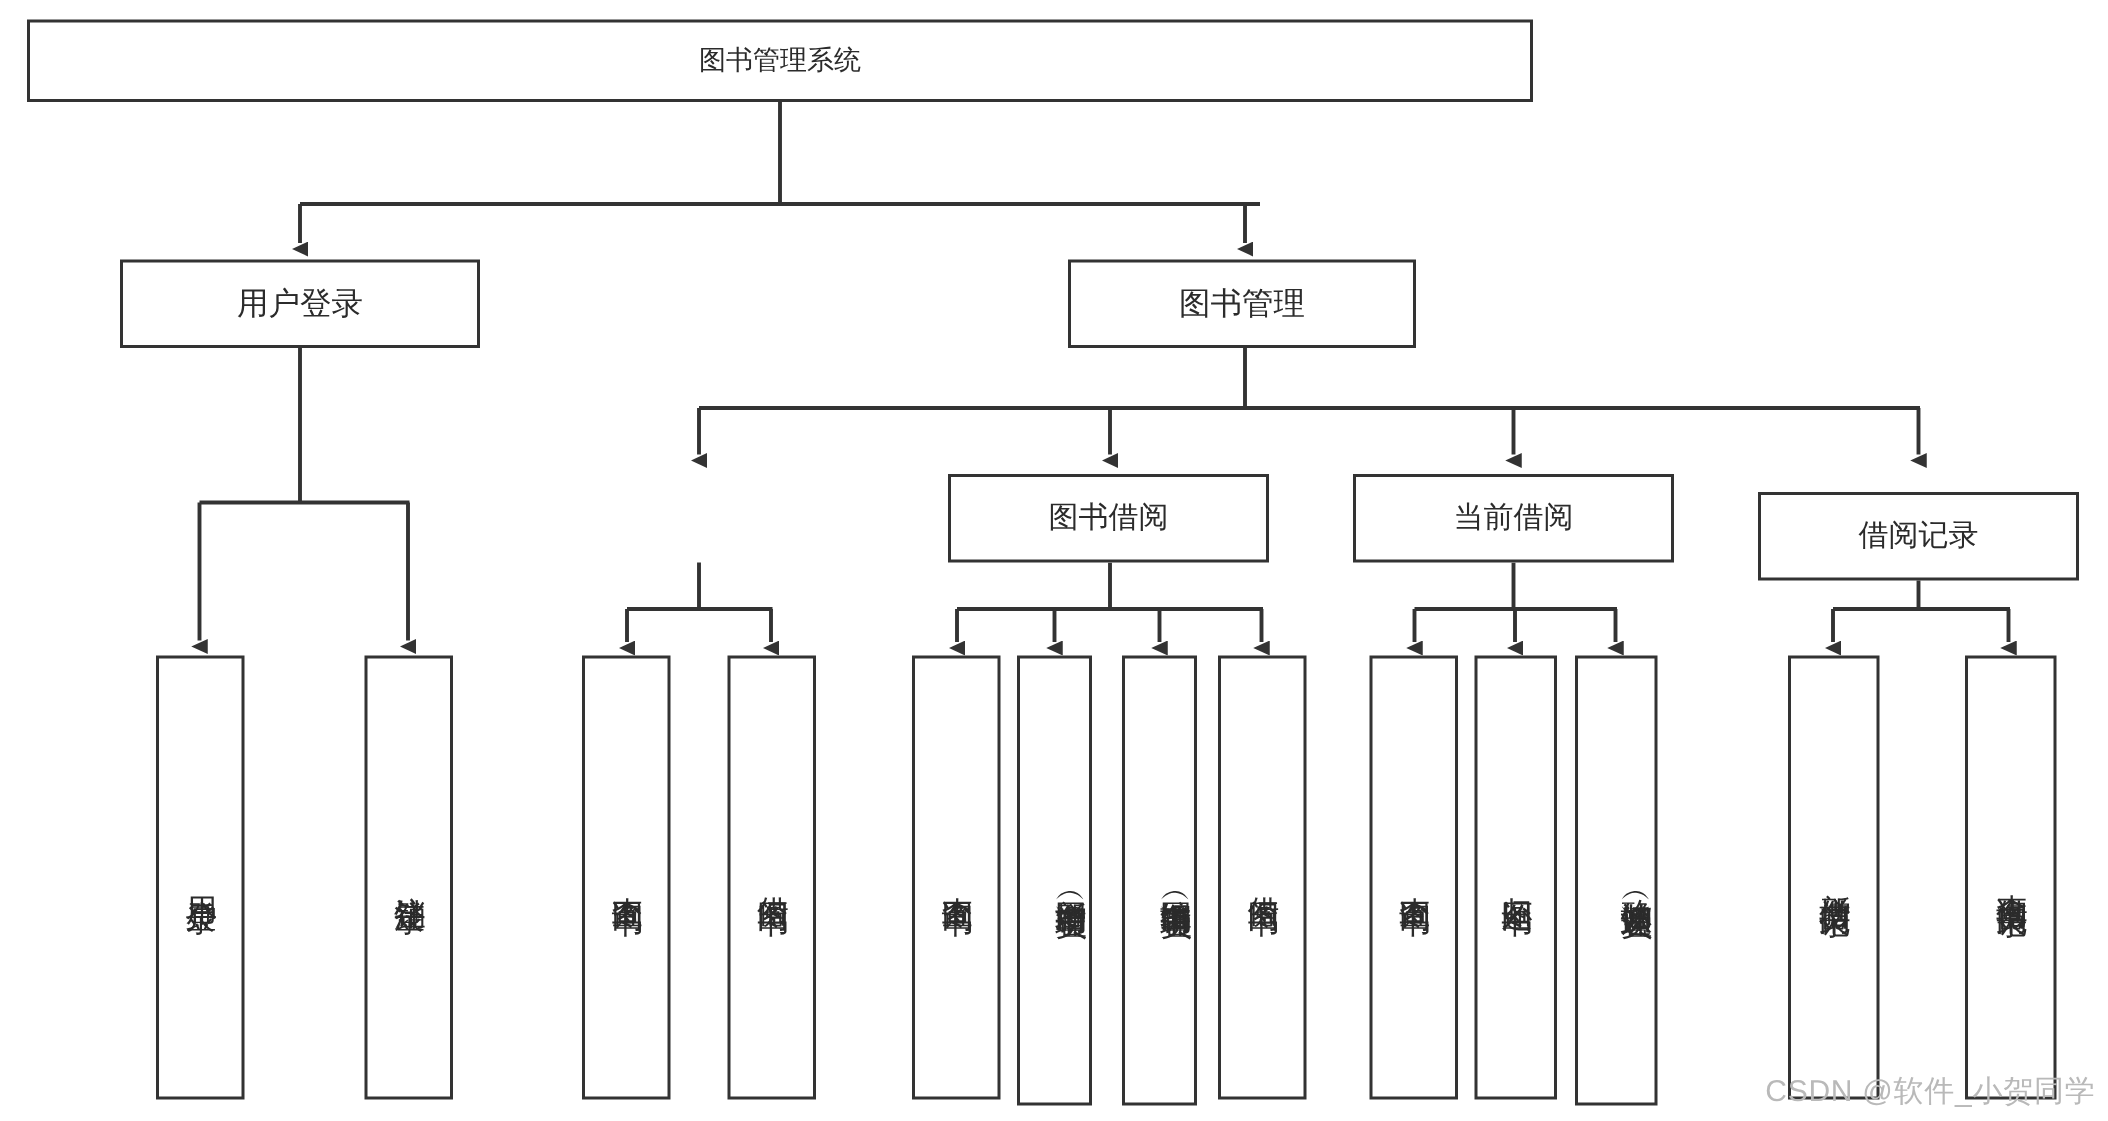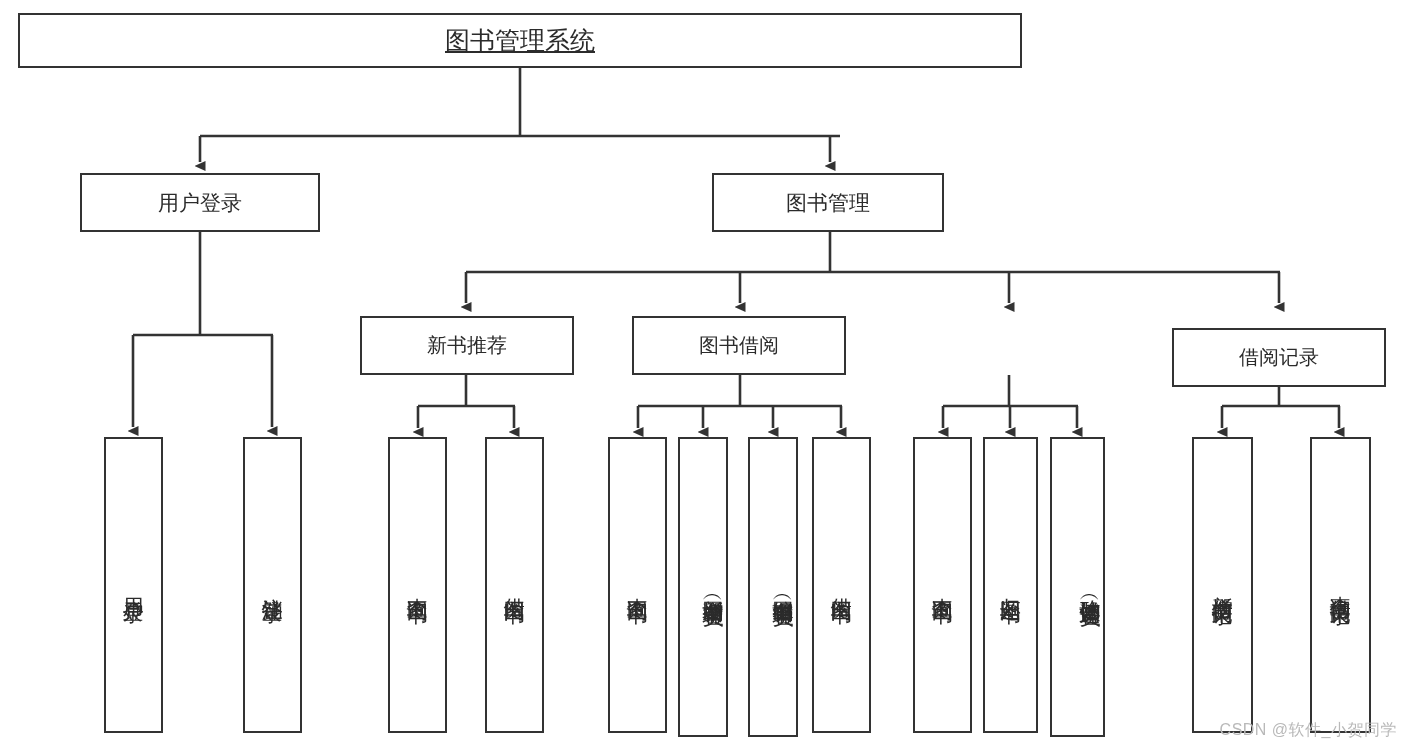--- a/index.html
+++ b/index.html
@@ -32,22 +32,21 @@
     border: 2px solid #333333;
     background: #ffffff;
     display: flex;
     align-items: center;
     justify-content: center;
     color: #2b2b2b;
     line-height: 1.22;
     text-align: center;
   }
   .node.level-0 {
-    font-size: 25px;
-    text-decoration: underline;
+    font-size: 18px;
   }
   .node.level-1 {
     font-size: 21px;
   }
   .node.level-2 {
     font-size: 20px;
   }
   
   .node.leaf {
     font-size: 21px;
@@ -60,21 +59,21 @@
     align-items: flex-start;
     letter-spacing: 1px;
   }
   .node .label {
     display: block;
   }
   #watermark {
     position: absolute;
     right: 8px;
     bottom: 6px;
-    font-size: 16px;
+    font-size: 20px;
     color: #b9b9b9;
     letter-spacing: 0.5px;
     white-space: nowrap;
     user-select: none;
   }
 </style>
 </head>
 <body>
 
 <div id="diagram-root">
@@ -133,26 +132,26 @@
     <span class="label">图书管理系统</span>
   </div>
 
   <div class="node level-1" style="left:80px; top:173px; width:240px; height:59px;">
     <span class="label">用户登录</span>
   </div>
   <div class="node level-1" style="left:712px; top:173px; width:232px; height:59px;">
     <span class="label">图书管理</span>
   </div>
 
-  <div class="node level-2" style="left:360px; top:316px; width:214px; height:59px;">
-    <span class="label">新书推荐</span>
-  </div>
   <div class="node level-2" style="left:632px; top:316px; width:214px; height:59px;">
     <span class="label">图书借阅</span>
   </div>
+  <div class="node level-2" style="left:902px; top:316px; width:214px; height:59px;">
+    <span class="label">当前借阅</span>
+  </div>
   <div class="node level-2" style="left:1172px; top:316px; width:214px; height:59px;margin-top:12px;">
     <span class="label">借阅记录</span>
   </div>
 
   <div class="node leaf" style="left:104px; top:437px; width:59px; height:296px;">
     <span class="label">用户登录</span>
   </div>
   <div class="node leaf" style="left:243px; top:437px; width:59px; height:296px;">
     <span class="label">注销登录</span>
   </div>

